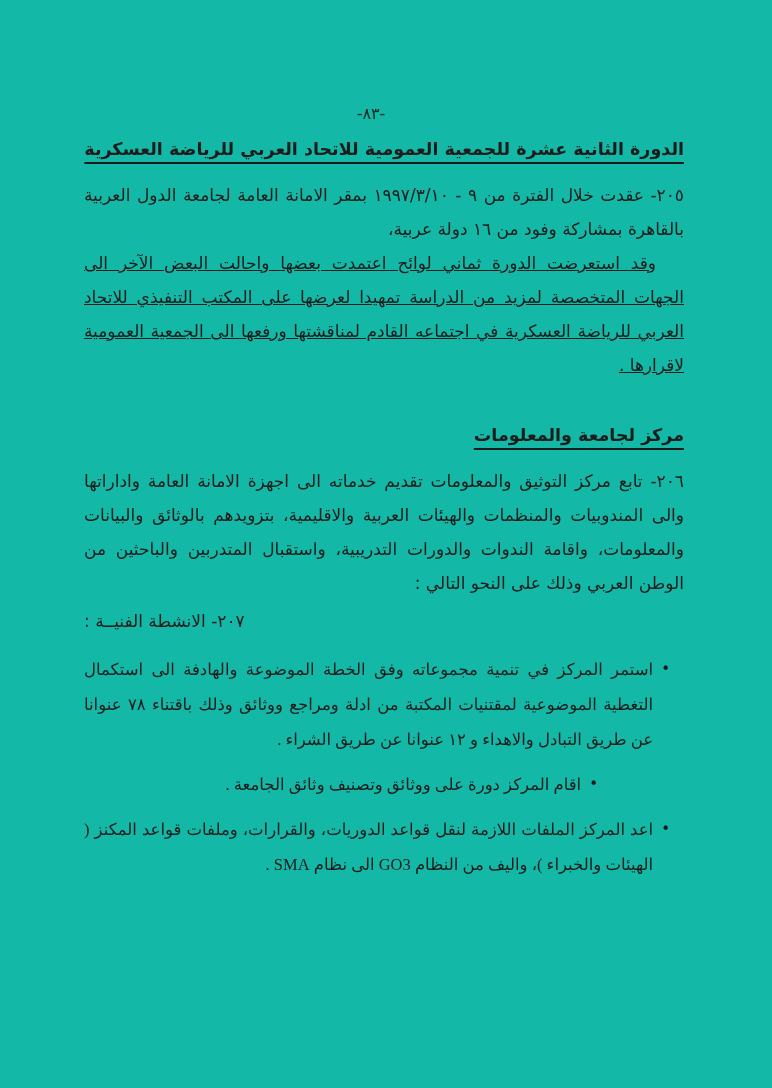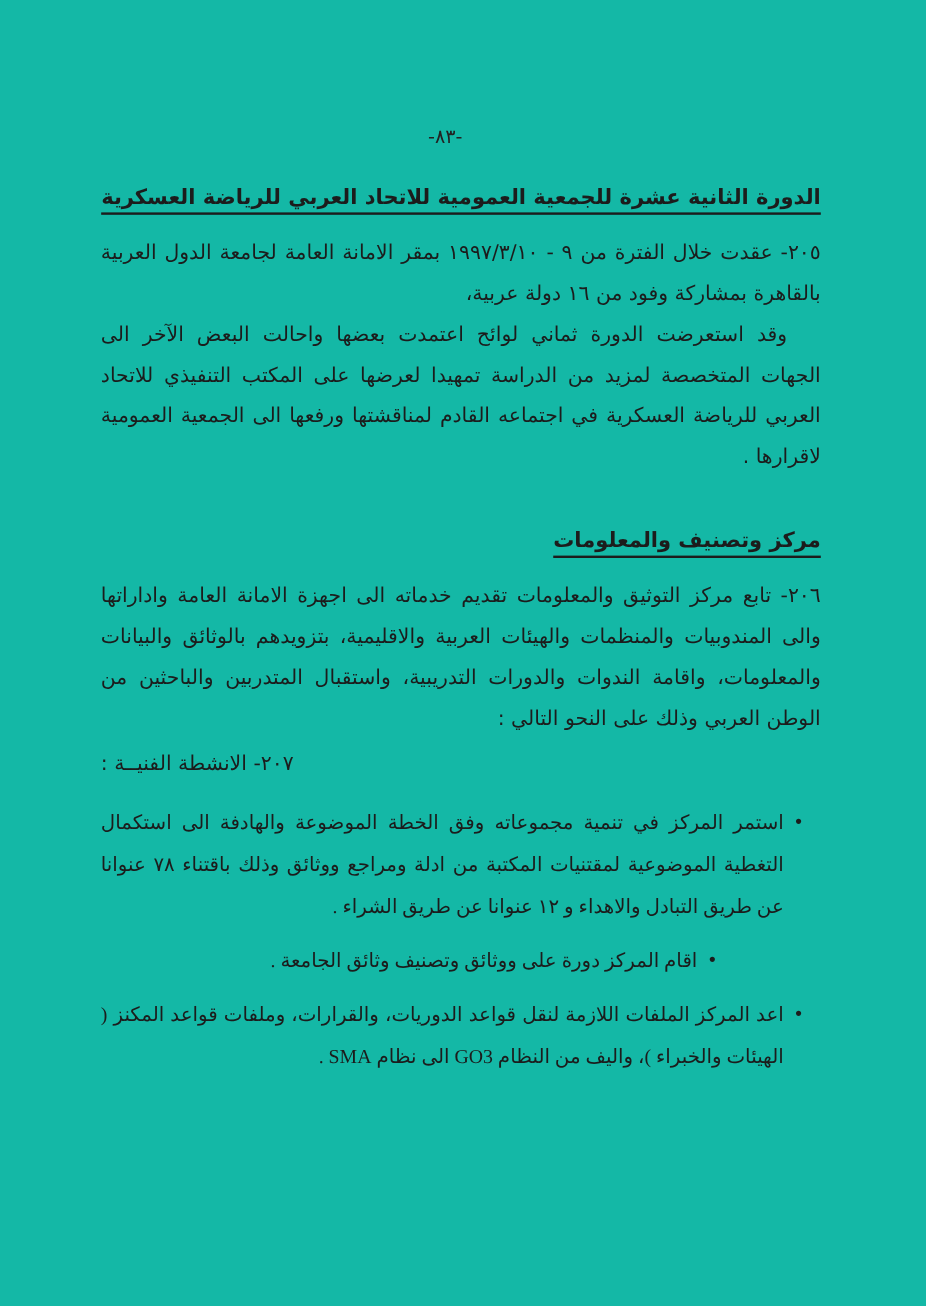--- a/index.html
+++ b/index.html
@@ -24,21 +24,21 @@
     top: 104px;
     left: 0;
     right: 30px;
     text-align: center;
     font-size: 16px;
     letter-spacing: 1px;
     color: #222;
   }
   .content {
     position: absolute;
-    top: 150px;
+    top: 134px;
     right: 88px;
     width: 600px;
   }
   .heading {
     font-size: 17.5px;
     font-weight: bold;
     margin: 0 0 14px 0;
     text-decoration: underline;
     text-underline-offset: 7px;
     text-decoration-thickness: 1.5px;
@@ -46,20 +46,21 @@
   }
   .para {
     margin: 0;
     font-size: 17px;
     line-height: 34px;
     text-align: justify;
     text-justify: inter-word;
   }
   .para.indent {
     text-indent: 28px;
+    text-decoration: underline;
   }
   .para.subhead {
     margin-top: 4px;
     text-align: left;
   }
   .section-2 {
     margin-top: 38px;
   }
   .bullets {
     list-style: none;
@@ -98,21 +99,21 @@
 
   <div class="content">
 
     <section>
       <h2 class="heading">الدورة الثانية عشرة للجمعية العمومية للاتحاد العربي للرياضة العسكرية</h2>
       <p class="para">٢٠٥- عقدت خلال الفترة من ٩ - ١٩٩٧/٣/١٠ بمقر الامانة العامة لجامعة الدول العربية بالقاهرة بمشاركة وفود من ١٦ دولة عربية،</p>
       <p class="para indent">وقد استعرضت الدورة ثماني لوائح اعتمدت بعضها واحالت البعض الآخر الى الجهات المتخصصة لمزيد من الدراسة تمهيدا لعرضها على المكتب التنفيذي للاتحاد العربي للرياضة العسكرية في اجتماعه القادم لمناقشتها ورفعها الى الجمعية العمومية لاقرارها .</p>
     </section>
 
     <section class="section-2">
-      <h2 class="heading">مركز وتصنيف والمعلومات</h2>
+      <h2 class="heading">مركز لجامعة والمعلومات</h2>
       <p class="para">٢٠٦- تابع مركز التوثيق والمعلومات تقديم خدماته الى اجهزة الامانة العامة واداراتها والى المندوبيات والمنظمات والهيئات العربية والاقليمية، بتزويدهم بالوثائق والبيانات والمعلومات، واقامة الندوات والدورات التدريبية، واستقبال المتدربين والباحثين من الوطن العربي وذلك على النحو التالي :</p>
       <p class="para subhead">٢٠٧- الانشطة الفنيــة :</p>
 
       <ul class="bullets">
         <li class="bullet">
           <span class="dot">•</span>
           <span class="bullet-text">استمر المركز في تنمية مجموعاته وفق الخطة الموضوعة والهادفة الى استكمال التغطية الموضوعية لمقتنيات المكتبة من ادلة ومراجع ووثائق وذلك باقتناء ٧٨ عنوانا عن طريق التبادل والاهداء و ١٢ عنوانا عن طريق الشراء .</span>
         </li>
         <li class="bullet indented">
           <span class="dot">•</span>

